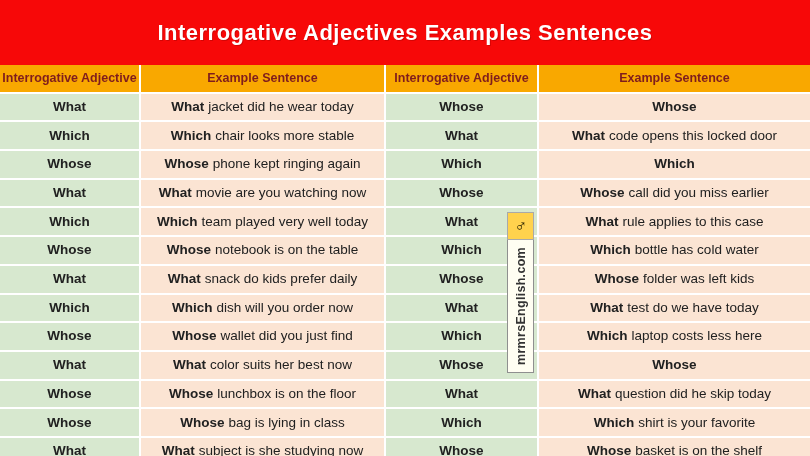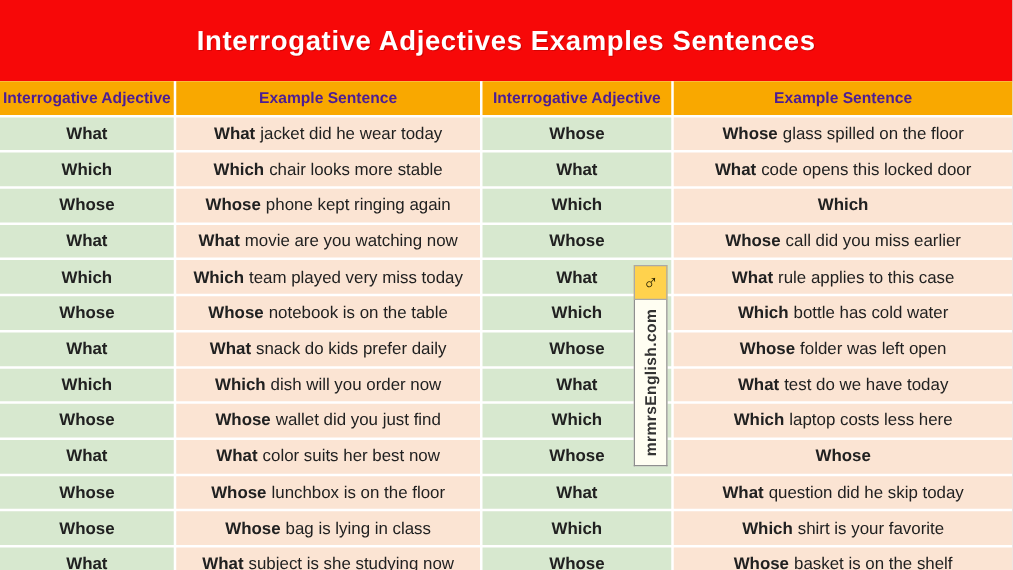--- a/index.html
+++ b/index.html
@@ -47,21 +47,21 @@
   .cell {
     display: flex;
     align-items: center;
     justify-content: center;
     text-align: center;
     line-height: 1.05;
     overflow: hidden;
   }
   .cell.header {
     background: var(--header-gold);
-    color: #4c1d95;
+    color: #7f1d1d;
     font-weight: 700;
     font-size: 12.5px;
   }
   .cell.adj {
     background: var(--cell-green);
     color: var(--text-dark);
     font-weight: 700;
     font-size: 13.5px;
   }
   .cell.sen {
@@ -127,21 +127,20 @@
     <div class="cell header">Example Sentence</div>
 
   <div class="cell adj">What</div>
       <div class="cell sen">
         <span class="kw">What</span>
         <span class="rest">jacket did he wear today</span>
       </div>
       <div class="cell adj">Whose</div>
       <div class="cell sen">
         <span class="kw">Whose</span>
-        <span class="rest">glass spilled on the floor</span>
       </div>
       <div class="cell adj">Which</div>
       <div class="cell sen">
         <span class="kw">Which</span>
         <span class="rest">chair looks more stable</span>
       </div>
       <div class="cell adj">What</div>
       <div class="cell sen">
         <span class="kw">What</span>
         <span class="rest">code opens this locked door</span>
@@ -161,21 +160,21 @@
         <span class="rest">movie are you watching now</span>
       </div>
       <div class="cell adj">Whose</div>
       <div class="cell sen">
         <span class="kw">Whose</span>
         <span class="rest">call did you miss earlier</span>
       </div>
       <div class="cell adj">Which</div>
       <div class="cell sen">
         <span class="kw">Which</span>
-        <span class="rest">team played very miss today</span>
+        <span class="rest">team played very well today</span>
       </div>
       <div class="cell adj">What</div>
       <div class="cell sen">
         <span class="kw">What</span>
         <span class="rest">rule applies to this case</span>
       </div>
       <div class="cell adj">Whose</div>
       <div class="cell sen">
         <span class="kw">Whose</span>
         <span class="rest">notebook is on the table</span>
@@ -186,21 +185,21 @@
         <span class="rest">bottle has cold water</span>
       </div>
       <div class="cell adj">What</div>
       <div class="cell sen">
         <span class="kw">What</span>
         <span class="rest">snack do kids prefer daily</span>
       </div>
       <div class="cell adj">Whose</div>
       <div class="cell sen">
         <span class="kw">Whose</span>
-        <span class="rest">folder was left open</span>
+        <span class="rest">folder was left kids</span>
       </div>
       <div class="cell adj">Which</div>
       <div class="cell sen">
         <span class="kw">Which</span>
         <span class="rest">dish will you order now</span>
       </div>
       <div class="cell adj">What</div>
       <div class="cell sen">
         <span class="kw">What</span>
         <span class="rest">test do we have today</span>

